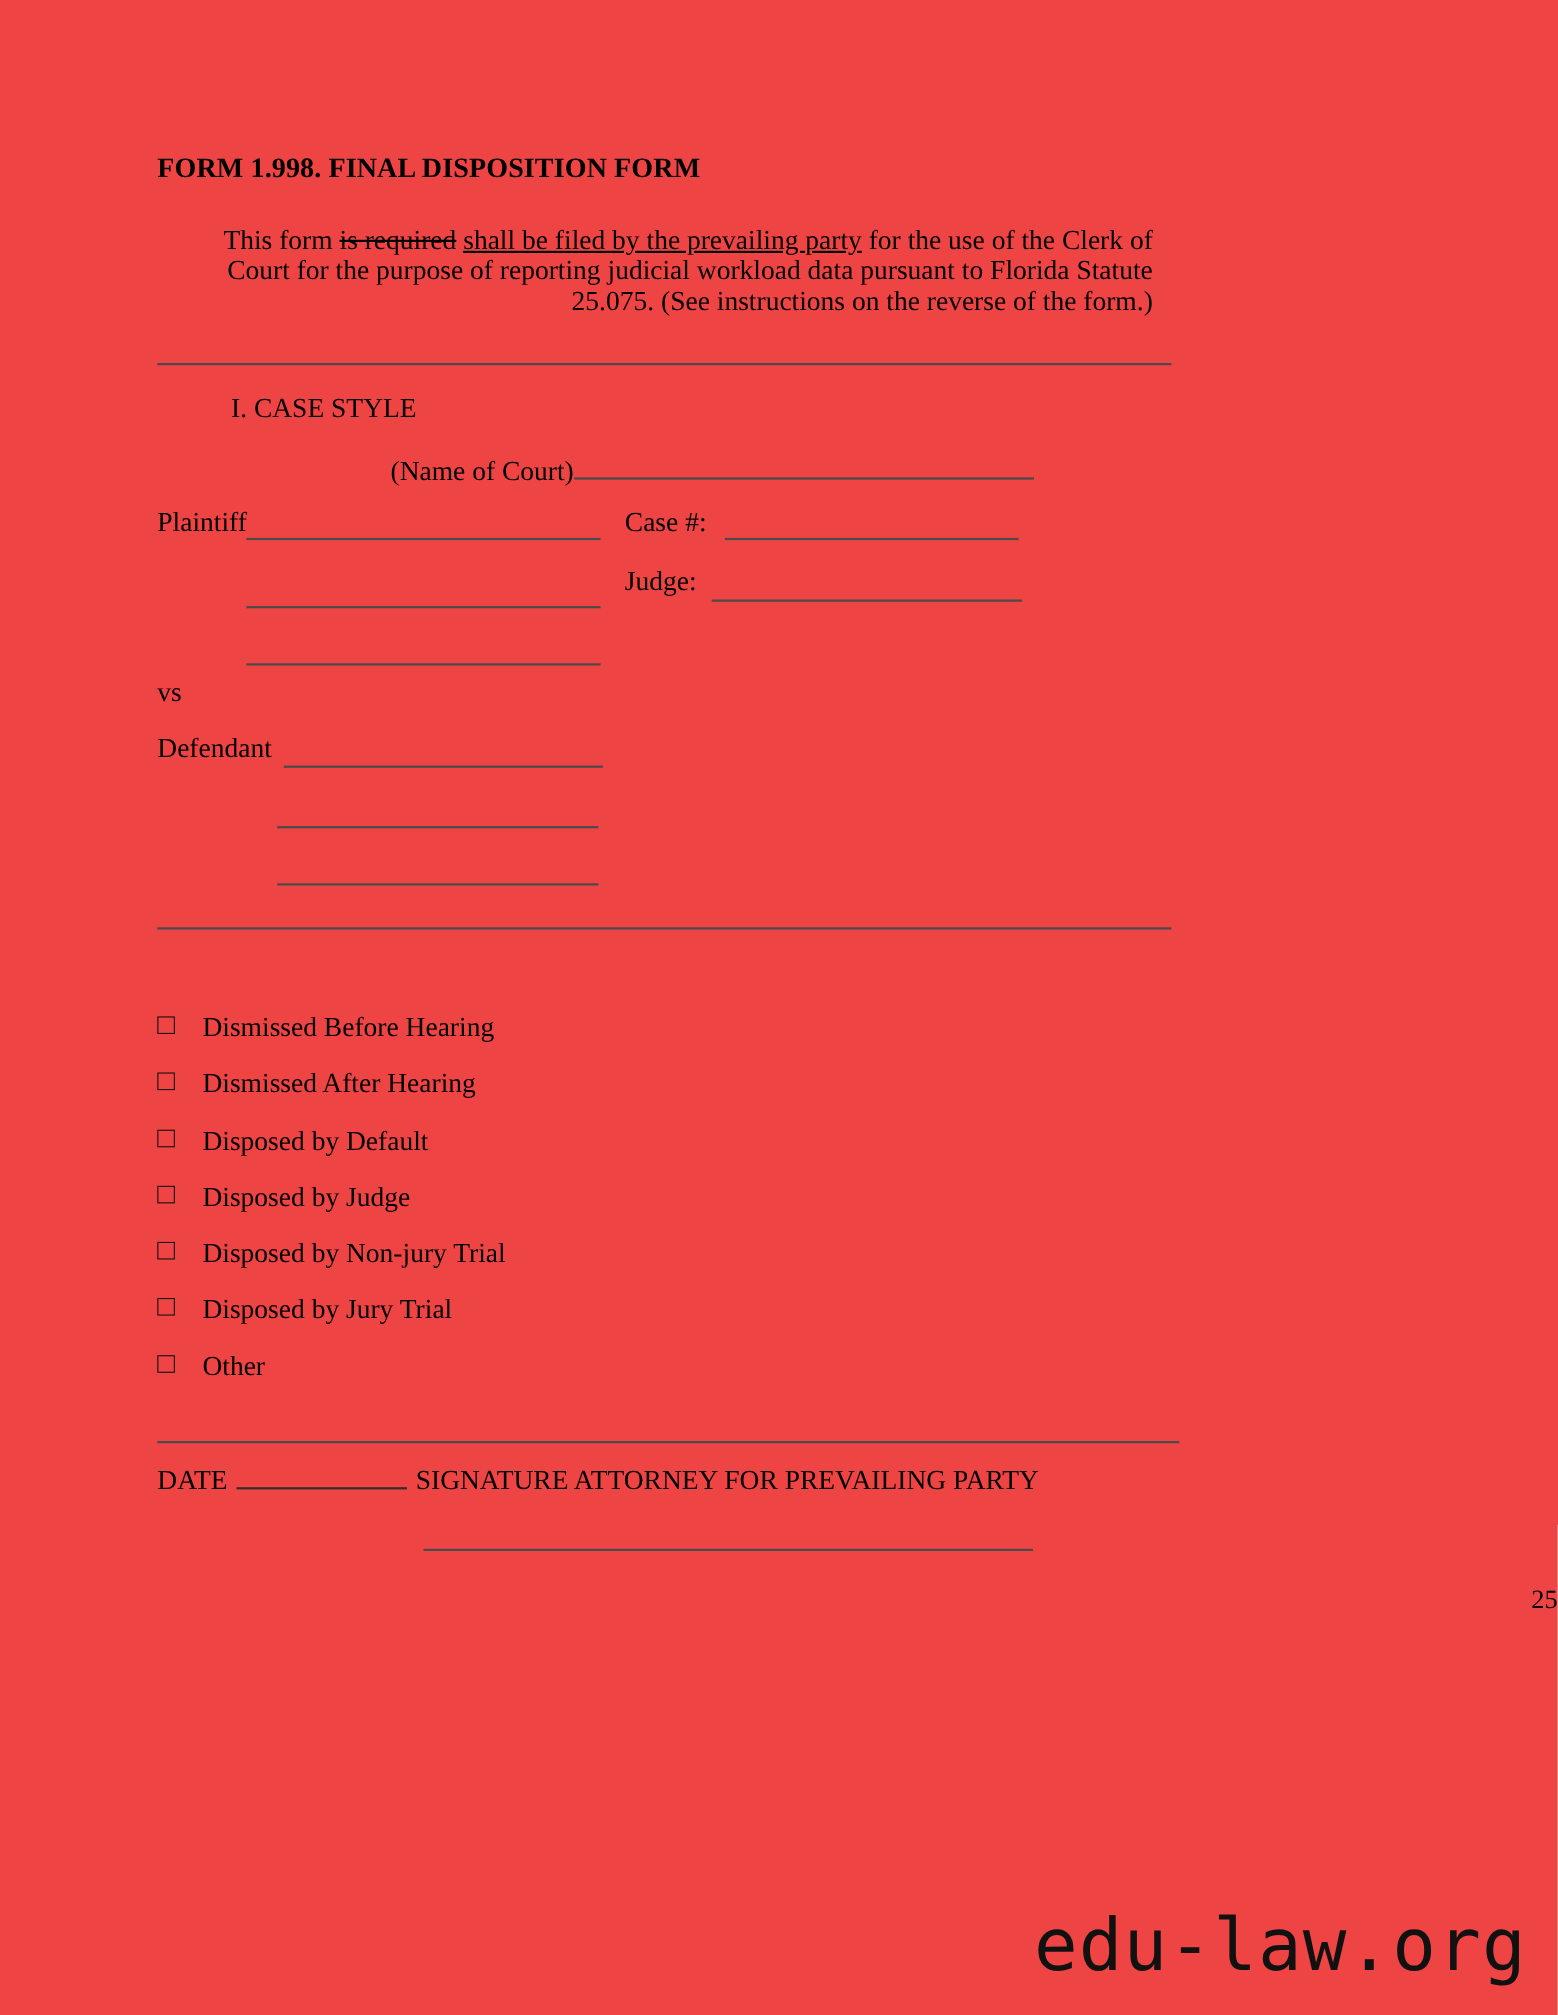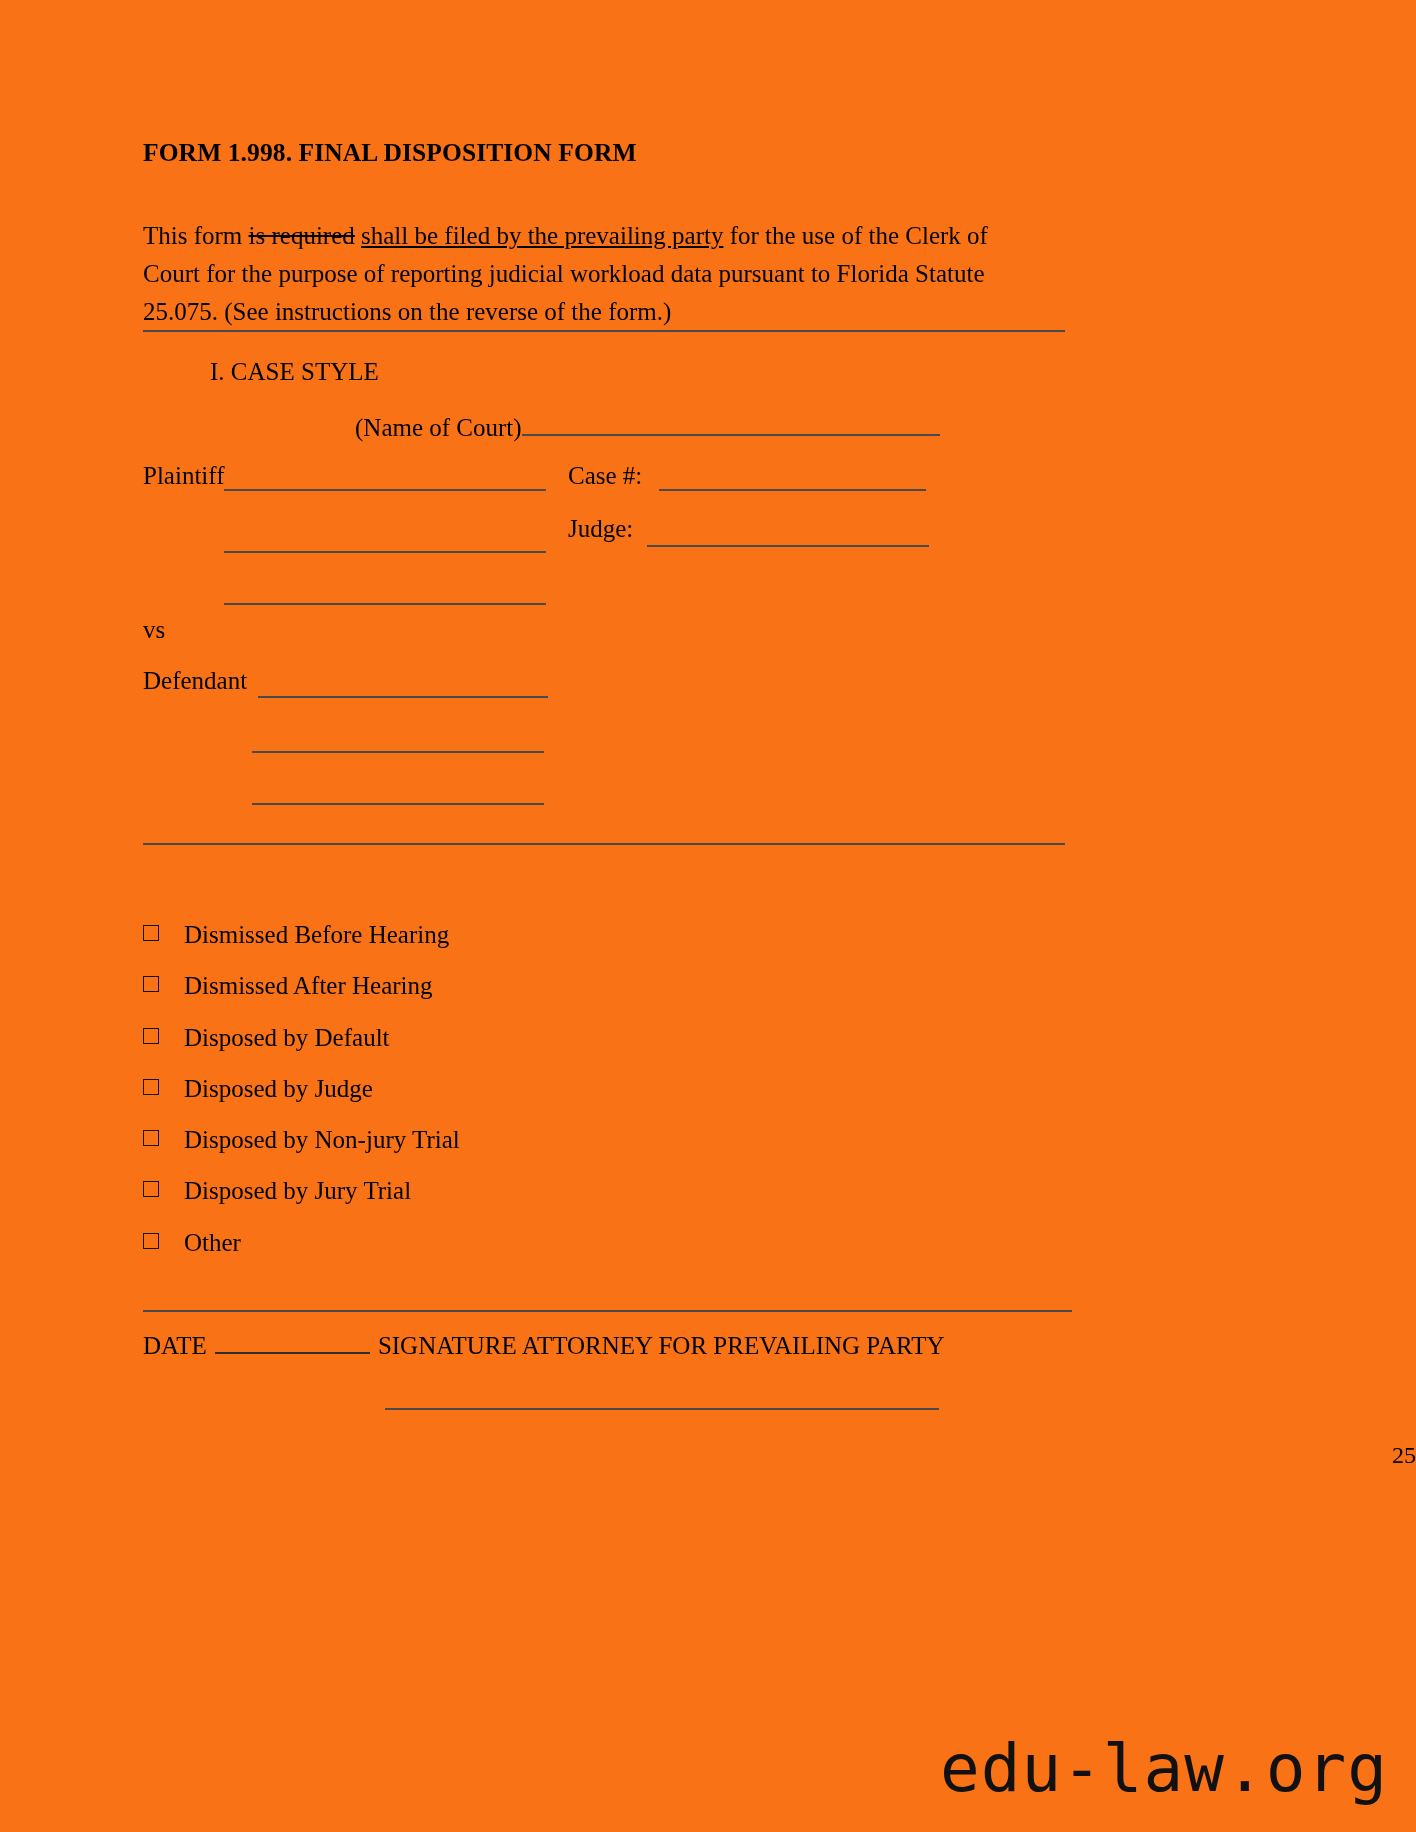--- a/index.html
+++ b/index.html
@@ -12,43 +12,43 @@
     height: 1832px;
     position: relative;
     font-family: "Liberation Serif", "DejaVu Serif", serif;
     color: #000000;
     overflow: hidden;
   }
 
   .page {
     position: absolute;
     inset: 0;
-    background: #f97316;
+    background: #ef4444;
   }
 
   
   .doc-title {
     position: absolute;
     left: 143px;
     top: 138px;
     font-size: 25.5px;
     font-weight: bold;
     letter-spacing: 0.1px;
     white-space: nowrap;
   }
 
   
   .intro {
     position: absolute;
     left: 143px;
-    top: 192px;
+    top: 180px;
     width: 905px;
     font-size: 25px;
-    line-height: 38px;
-    text-align: left;
+    line-height: 28px;
+    text-align: right;
   }
   .strike { text-decoration: line-through; }
   .uline  { text-decoration: underline; }
 
   
   .rule {
     position: absolute;
     height: 0;
     border-top: 2px solid #4a4a4a;
   }

